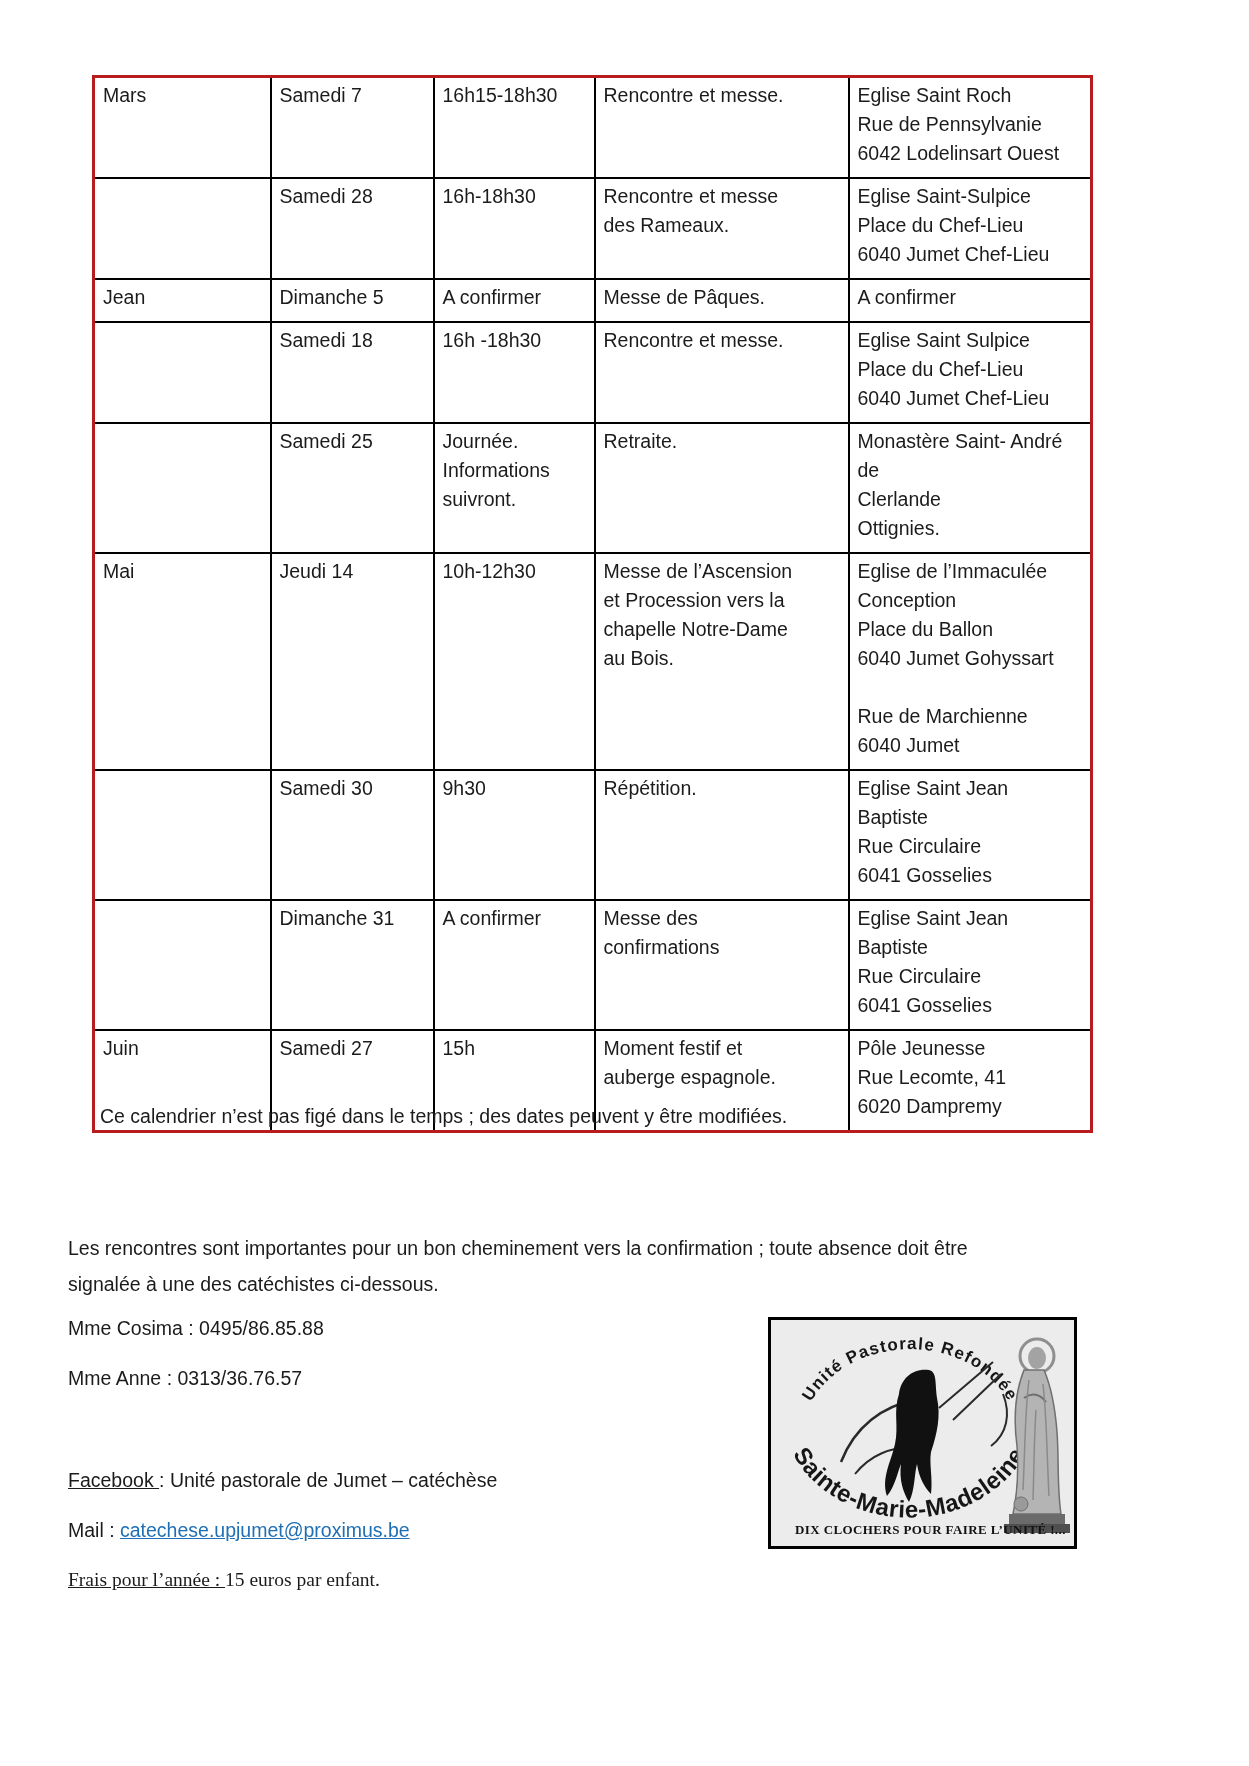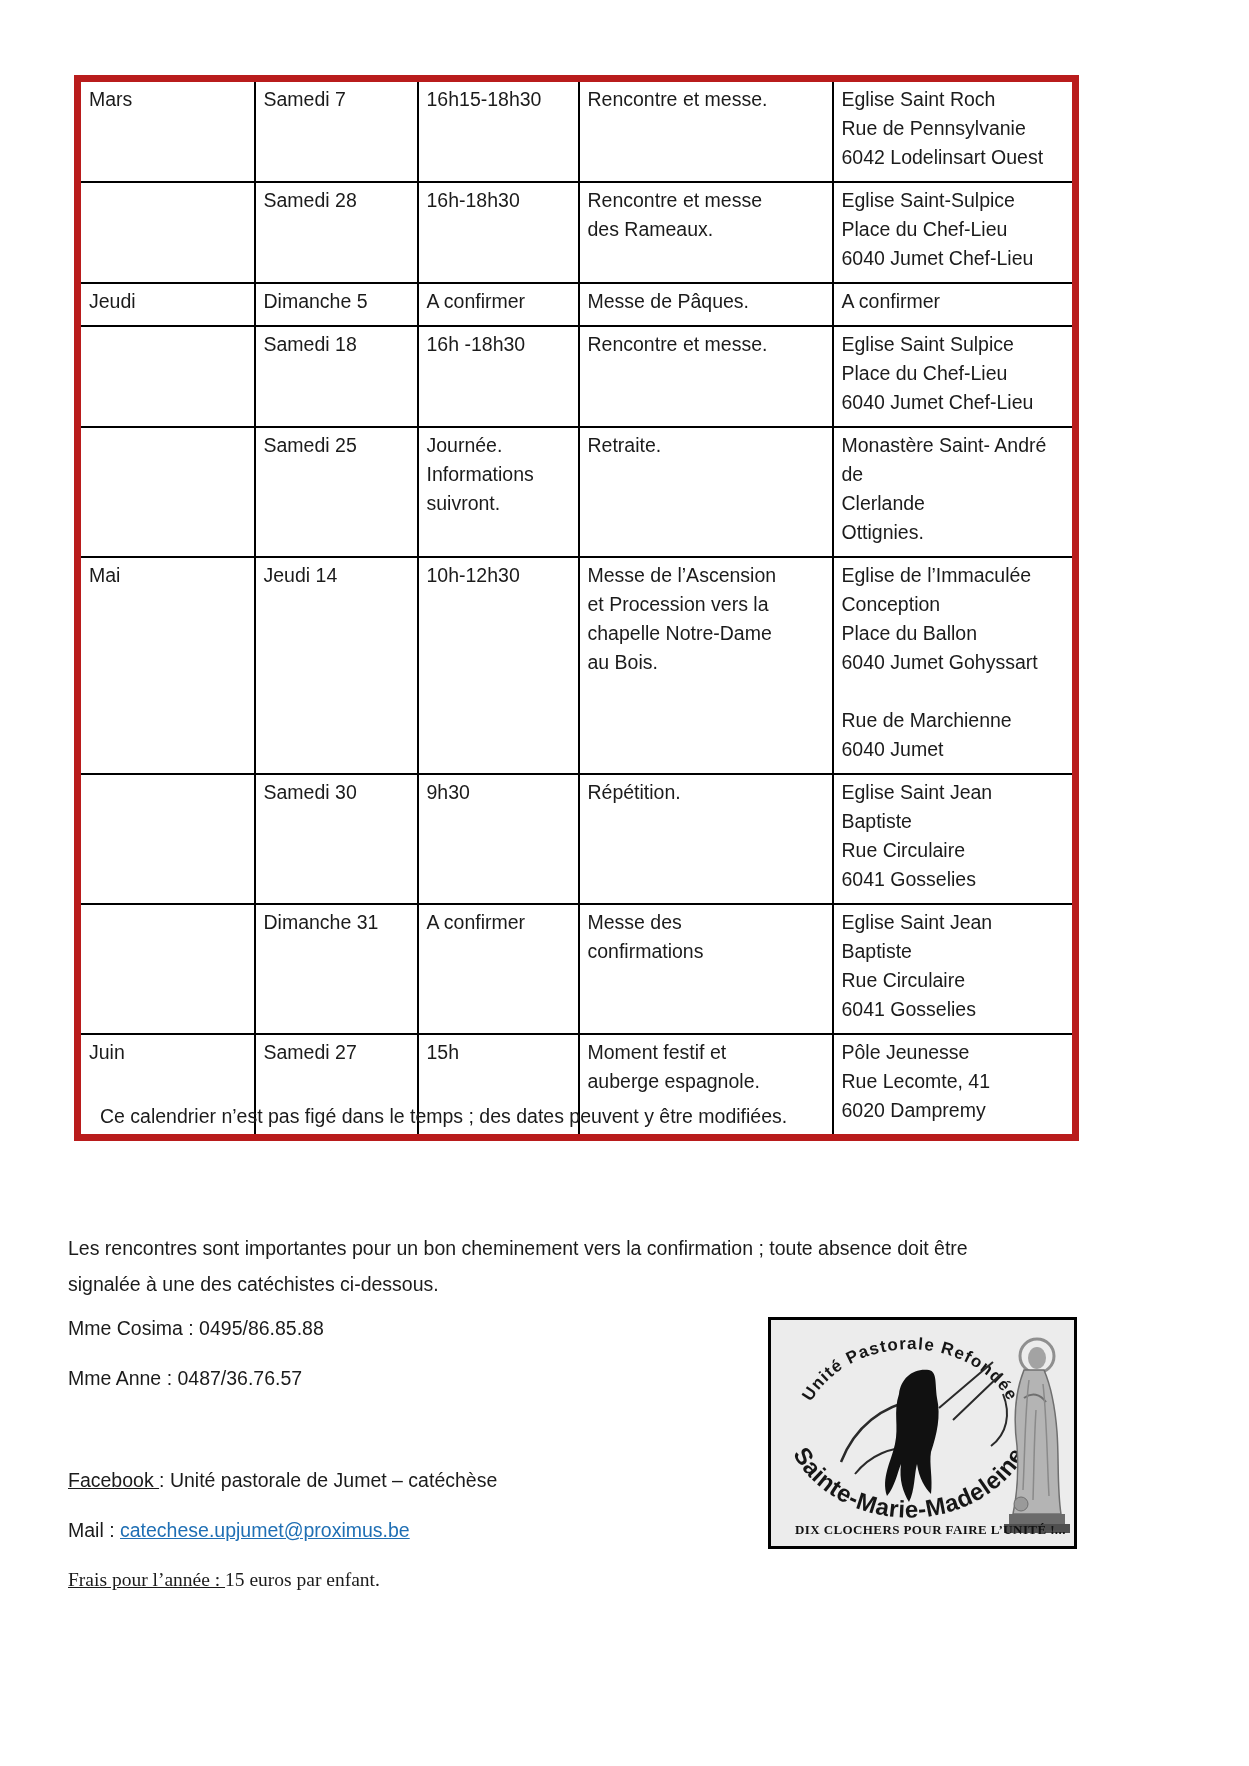--- a/index.html
+++ b/index.html
@@ -6,25 +6,25 @@
   .page{
     position:relative;
     width:1249px;height:1766px;
     background:#ffffff;
     font-family:"Liberation Sans", sans-serif;
     color:#1b1b1b;
     overflow:hidden;
   }
   
   table.schedule{
-    position:absolute;left:74px;top:75px;
+    position:absolute;left:92px;top:75px;
     border-collapse:collapse;
     table-layout:fixed;
     width:998px;
-    border:7px solid #b91c1c;
+    border:3px solid #b91c1c;
   }
   table.schedule td{
     border:2px solid #000;
     vertical-align:top;
     padding:3px 8px 9px 8px;
     font-size:19.5px;
     line-height:29px;
     white-space:pre-line;
     overflow:hidden;
   }
@@ -84,21 +84,21 @@
         <td></td>
         <td>Samedi 28</td>
         <td>16h-18h30</td>
         <td>Rencontre et messe
 des Rameaux.</td>
         <td>Eglise Saint-Sulpice
 Place du Chef-Lieu
 6040 Jumet Chef-Lieu</td>
       </tr>
       <tr>
-        <td>Jeudi</td>
+        <td>Jean</td>
         <td>Dimanche 5</td>
         <td>A confirmer</td>
         <td>Messe de Pâques.</td>
         <td>A confirmer</td>
       </tr>
       <tr>
         <td></td>
         <td>Samedi 18</td>
         <td>16h -18h30</td>
         <td>Rencontre et messe.</td>
@@ -164,21 +164,21 @@
       </tr>
     </tbody>
   </table>
 
   <div class="para" style="top:1098px;margin-left:32px;">Ce calendrier n’est pas figé dans le temps ; des dates peuvent y être modifiées.</div>
 
 
   <div class="para" style="top:1230px;">Les rencontres sont importantes pour un bon cheminement vers la confirmation ; toute absence doit être signalée à une des catéchistes ci-dessous.</div>
 
   <div class="para" style="top:1310px;">Mme Cosima : 0495/86.85.88</div>
-  <div class="para" style="top:1360px;">Mme Anne : 0487/36.76.57</div>
+  <div class="para" style="top:1360px;">Mme Anne : 0313/36.76.57</div>
 
   <div class="para" style="top:1462px;"><span class="underline">Facebook </span><span>: Unité pastorale de Jumet – catéchèse</span></div>
 
   <div class="para" style="top:1512px;"><span>Mail : </span><a href="#" class="mail-link">catechese.upjumet@proximus.be</a></div>
 
   <div class="para" style="top:1562px;font-family:Liberation Serif, serif;"><span class="underline">Frais pour l’année : </span><span> 15 euros par enfant.</span></div>
 
   <div class="logo-box">
     <svg class="logo-svg" width="303" height="226" viewBox="0 0 303 226">
       <defs>

